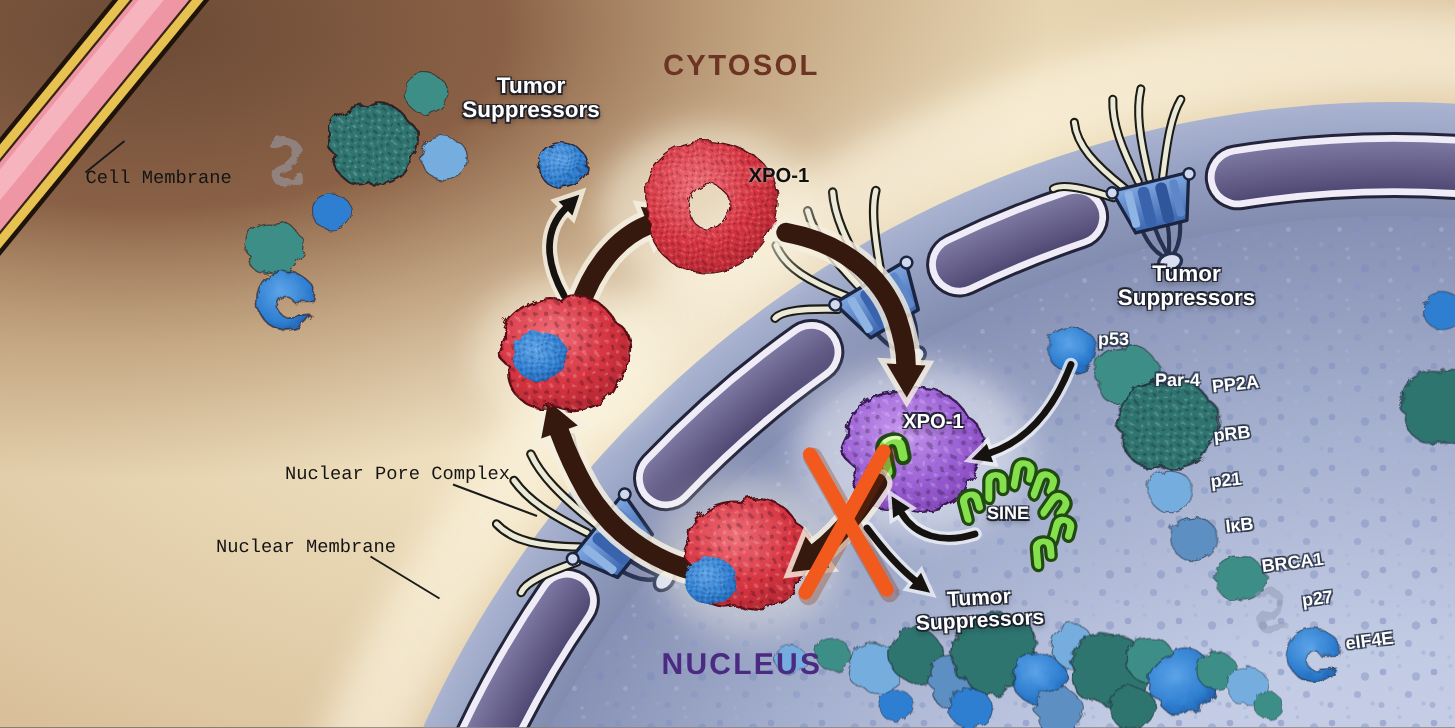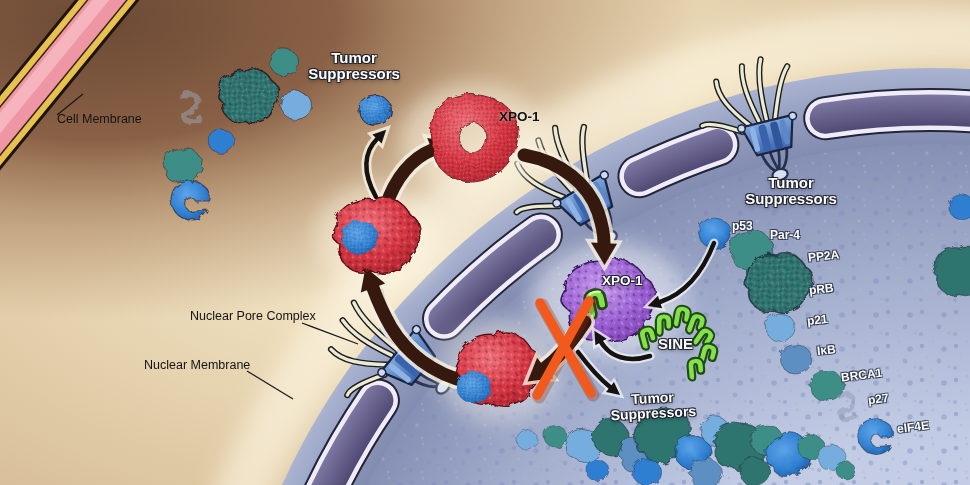--- a/index.html
+++ b/index.html
@@ -7,21 +7,21 @@
          font-family:"Liberation Sans",sans-serif;background:#efe0c2;}
   #stage svg{position:absolute;left:0;top:0;}
   .lbl{position:absolute;line-height:1.08;white-space:pre-line;pointer-events:none;}
   .wlabel{color:#fff;font-weight:bold;
     text-shadow:-1px -1px 0 rgba(25,28,40,.85),1px -1px 0 rgba(25,28,40,.85),
                 -1px 1px 0 rgba(25,28,40,.85),1px 1px 0 rgba(25,28,40,.85),
                 0 2px 4px rgba(0,0,0,.45);}
   .plabel{color:#fff;font-weight:bold;font-size:12px;
     text-shadow:-1px -1px 0 rgba(40,50,70,.8),1px -1px 0 rgba(40,50,70,.8),
                 -1px 1px 0 rgba(40,50,70,.8),1px 1px 0 rgba(40,50,70,.8);}
-  .klabel{color:#141414;font-size:12.5px;}
+  .klabel{color:#141414;font-size:12.5px;font-family:Liberation Mono, monospace;}
   .region{font-weight:bold;letter-spacing:1.5px;}
   .ctr{text-align:center;}
 </style>
 </head>
 <body>
 
 <div id="stage">
 <svg width="970" height="485" viewBox="0 0 970 485">
   <defs>
     <radialGradient id="bgLight" cx="0.5" cy="0.42" r="0.75">
@@ -345,31 +345,33 @@
 
   <g stroke="#1a1a1a" stroke-width="1.3">
     <path d="M 83,94 L 57,115"></path>
     <path d="M 302,323 L 358,344"></path>
     <path d="M 247,371 L 293,399"></path>
   </g>
 </svg>
 
 <div class="lbl klabel" style="left:57px;top:113px">Cell Membrane</div>
 <div class="lbl wlabel ctr" style="left:296px;top:50px;width:116px;font-size:15px">Tumor Suppressors</div>
+<div class="lbl region" style="left:442px;top:34px;font-size:19.5px;color:#6e3423">CYTOSOL</div>
 <div class="lbl" style="left:499px;top:110px;font-size:13.5px;font-weight:bold;color:#101010;text-shadow:0 0 3px rgba(255,250,235,.8)">XPO-1</div>
 <div class="lbl wlabel ctr" style="left:726px;top:175px;width:130px;font-size:15px">Tumor Suppressors</div>
 
 <div class="lbl plabel" style="left:732px;top:220px">p53</div>
-<div class="lbl plabel" style="left:770px;top:229px">Par-4</div>
+<div class="lbl plabel" style="left:770px;top:247px">Par-4</div>
 <div class="lbl plabel" style="left:808px;top:250px;transform:rotate(-6deg)">PP2A</div>
 <div class="lbl plabel" style="left:809px;top:283px;transform:rotate(-6deg)">pRB</div>
 <div class="lbl plabel" style="left:807px;top:314px;transform:rotate(-6deg)">p21</div>
 <div class="lbl plabel" style="left:817px;top:344px;transform:rotate(-6deg)">IκB</div>
 <div class="lbl plabel" style="left:841px;top:369px;transform:rotate(-7deg)">BRCA1</div>
 <div class="lbl plabel" style="left:868px;top:393px;transform:rotate(-7deg)">p27</div>
 <div class="lbl plabel" style="left:897px;top:421px;transform:rotate(-7deg)">eIF4E</div>
 
 <div class="lbl wlabel" style="left:602px;top:274px;font-size:13.5px">XPO-1</div>
-<div class="lbl wlabel" style="left:658px;top:336px;font-size:15px">SINE</div>
+<div class="lbl wlabel" style="left:658px;top:336px;font-size:12px">SINE</div>
 <div class="lbl wlabel ctr" style="left:593px;top:391px;width:120px;font-size:14px;transform:rotate(-3deg)">Tumor Suppressors</div>
+<div class="lbl region" style="left:441px;top:433px;font-size:20px;color:#4b2a82">NUCLEUS</div>
 <div class="lbl klabel" style="left:190px;top:310px">Nuclear Pore Complex</div>
 <div class="lbl klabel" style="left:144px;top:359px">Nuclear Membrane</div>
 </div>
 
 </body></html>

